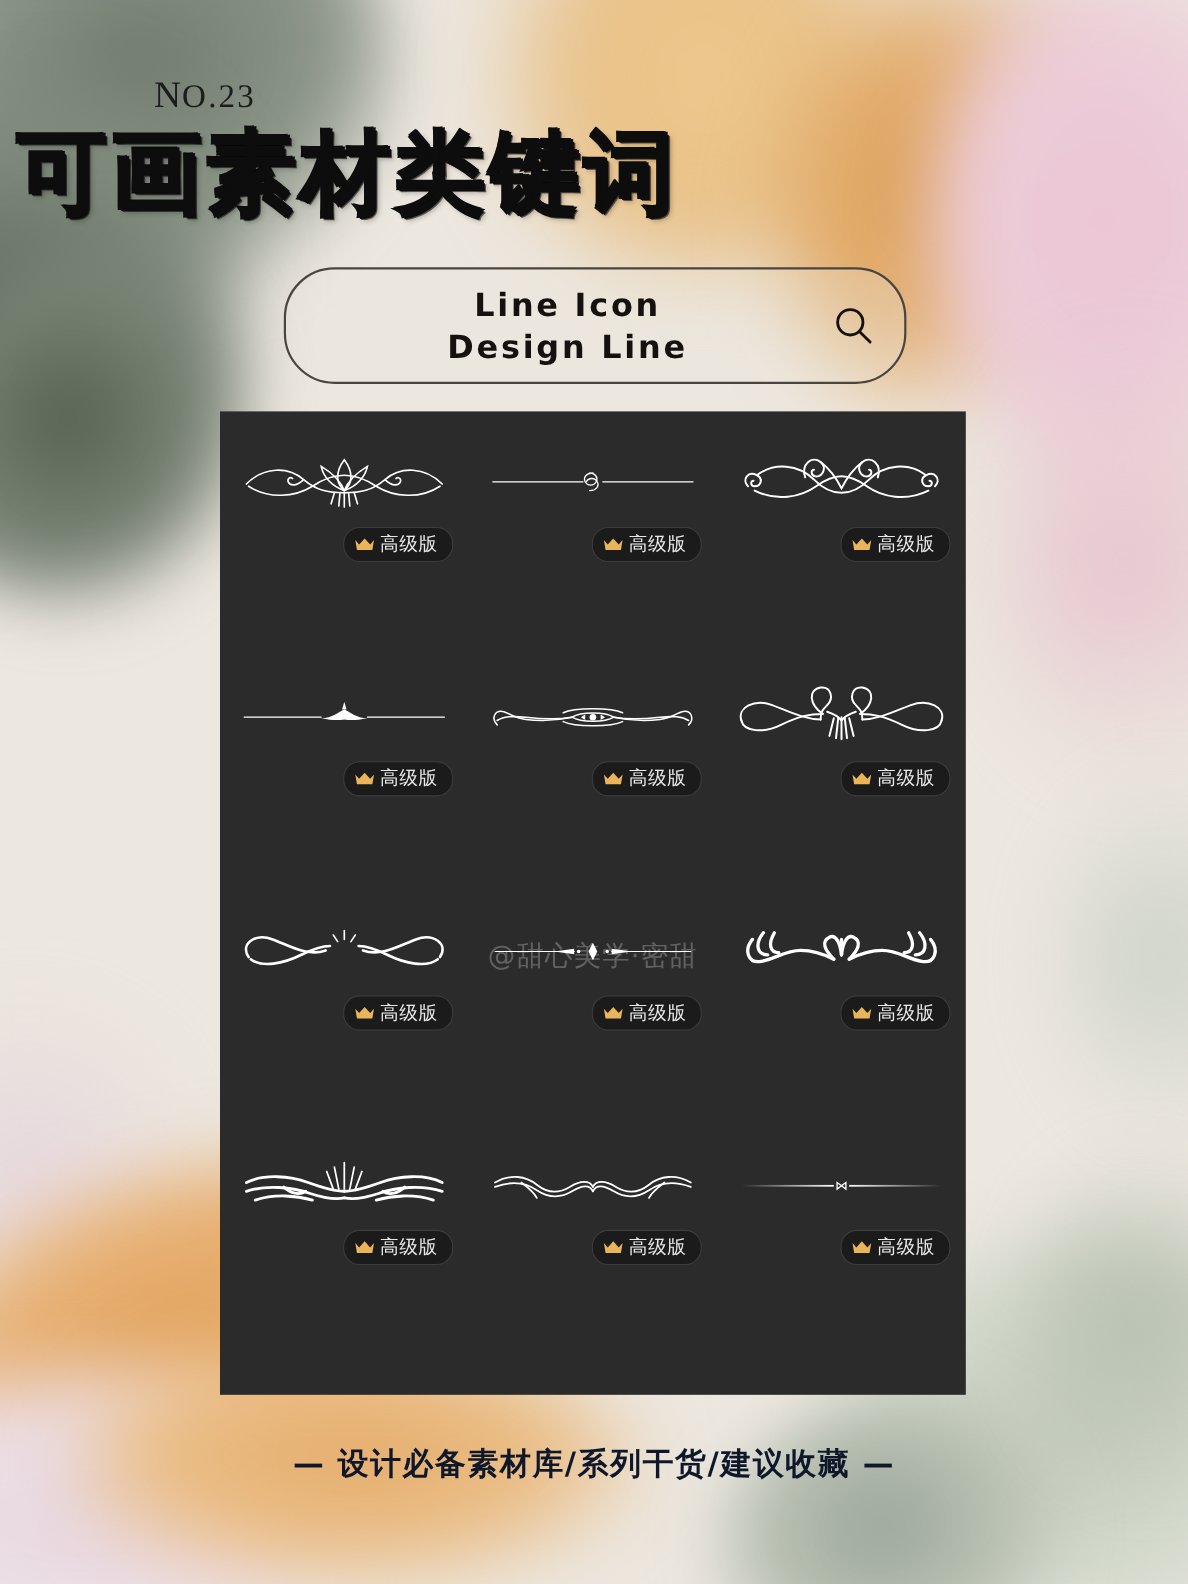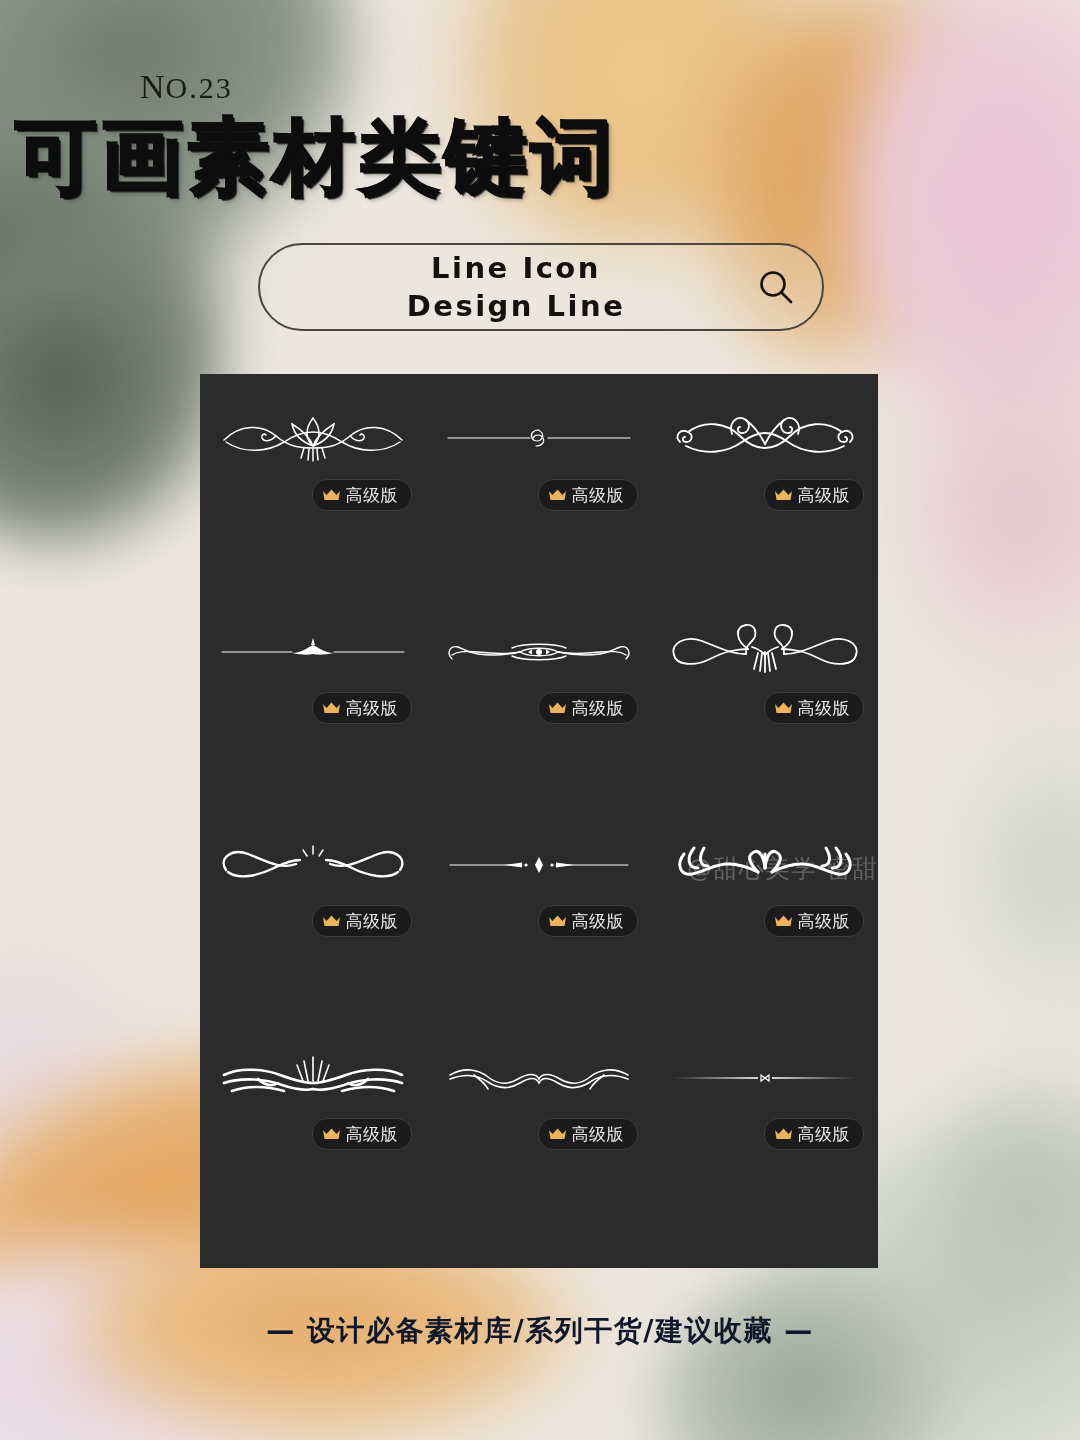--- a/index.html
+++ b/index.html
@@ -169,21 +169,21 @@
     margin-left: 15px;
     -webkit-text-stroke: 2px #0d0d0d;
   }
 
   
   #search-bar {
     position: absolute;
     left: 258px;
     top: 243px;
     width: 566px;
-    height: 88px;
+    height: 106px;
     box-sizing: border-box;
     border: 2px solid #4a453f;
     border-radius: 46px;
     background: rgba(236,231,223,0.30);
     display: flex;
     align-items: center;
   }
   #search-text {
     flex: 1;
     text-align: center;
@@ -260,21 +260,21 @@
     line-height: 1;
   }
   .crown-icon { display: block; }
 
   
   #watermark {
     position: absolute;
     left: 0;
     right: 0;
     top: 478px;
-    text-align: right;
+    text-align: center;
     font-family: "DejaVu Sans", "Liberation Sans", sans-serif;
     font-size: 25px;
     color: rgba(255,255,255,0.26);
     letter-spacing: 1px;
     pointer-events: none;
   }
 
   #footer-caption {
     position: absolute;
     left: 0;

